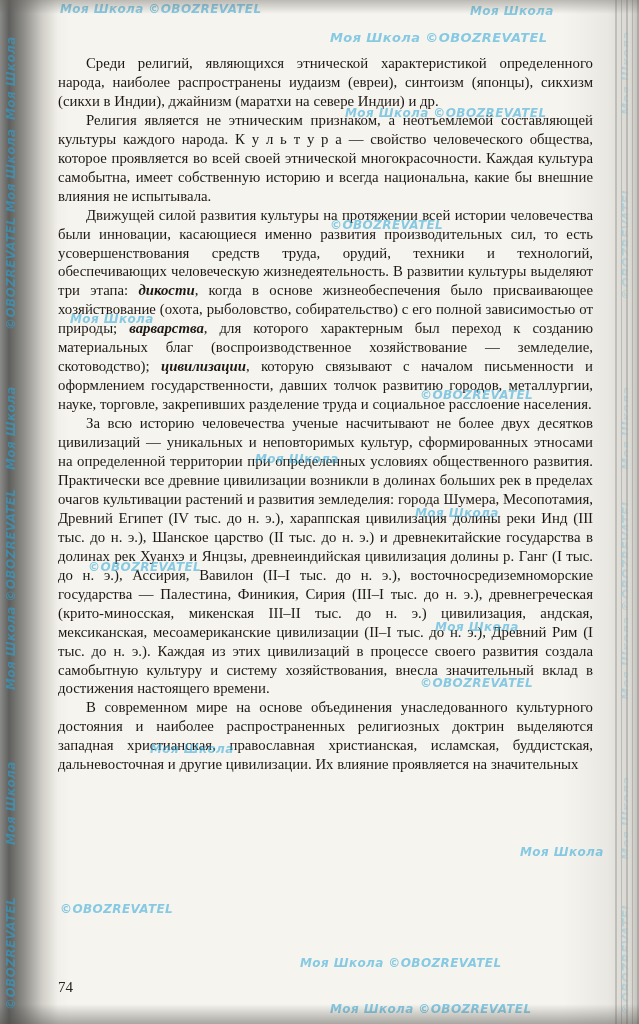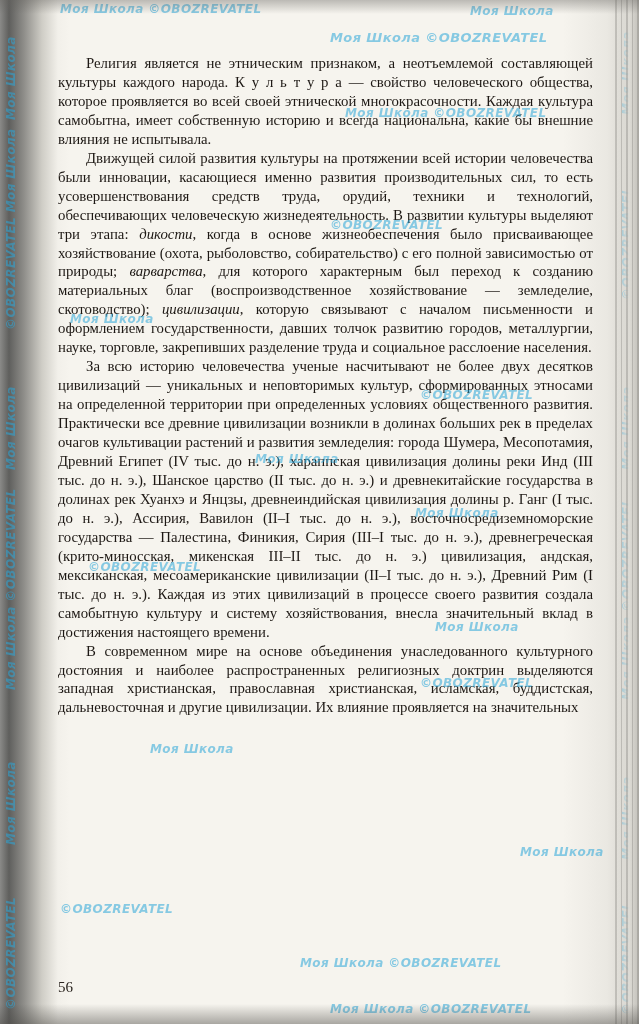--- a/index.html
+++ b/index.html
@@ -28,48 +28,49 @@
         rgba(112,110,106,.30) 0 1.5px, rgba(255,255,255,0) 1.5px 5.5px),
       linear-gradient(to left,#c2c0ba 0,#dddbd5 40%,rgba(246,244,238,0) 100%);
   }
   .page-text{
     position:absolute;left:58px;right:46px;top:54px;bottom:52px;
     overflow:hidden;z-index:2;
     font-size:14.8px;line-height:18.95px;color:#1d1814;
     text-align:justify;
   }
   .para{margin:0;text-indent:28px;}
-  .para .it{font-style:italic;}
+  .para .it{font-style:italic;font-weight:bold;}
   .page-number{
     position:absolute;left:58px;bottom:28px;z-index:2;
     font-size:15px;color:#2a241f;
   }
   .wm-layer{position:absolute;inset:0;z-index:3;pointer-events:none;border-radius:20px;}
   .wm{
     position:absolute;white-space:nowrap;
     font-family:"DejaVu Sans","Liberation Sans",sans-serif;
     font-style:italic;font-weight:bold;
     opacity:.55;letter-spacing:.4px;
     transform-origin:left top;
   }
 </style>
 </head>
 <body>
 
 <div class="scan">
   <div class="right-edges"></div>
 
   <div class="page-text" lang="ru">
+      <p class="para"><span>Среди религий, являющихся этнической характеристикой определенного народа, наиболее распространены иудаизм (евреи), синтоизм (японцы), сикхизм (сикхи в Индии), джайнизм (маратхи на севере Индии) и др.</span></p>
       <p class="para"><span>Религия является не этническим признаком, а неотъемлемой составляющей культуры каждого народа. К у л ь т у р а — свойство человеческого общества, которое проявляется во всей своей этнической многокрасочности. Каждая культура самобытна, имеет собственную историю и всегда национальна, какие бы внешние влияния не испытывала.</span></p>
       <p class="para"><span>Движущей силой развития культуры на протяжении всей истории человечества были инновации, касающиеся именно развития производительных сил, то есть усовершенствования средств труда, орудий, техники и технологий, обеспечивающих человеческую жизнедеятельность. В развитии культуры выделяют три этапа: </span><span class="it">дикости</span><span>, когда в основе жизнеобеспечения было присваивающее хозяйствование (охота, рыболовство, собирательство) с его полной зависимостью от природы; </span><span class="it">варварства</span><span>, для которого характерным был переход к созданию материальных благ (воспроизводственное хозяйствование — земледелие, скотоводство); </span><span class="it">цивилизации</span><span>, которую связывают с началом письменности и оформлением государственности, давших толчок развитию городов, металлургии, науке, торговле, закрепивших разделение труда и социальное расслоение населения.</span></p>
       <p class="para"><span>За всю историю человечества ученые насчитывают не более двух десятков цивилизаций — уникальных и неповторимых культур, сформированных этносами на определенной территории при определенных условиях общественного развития. Практически все древние цивилизации возникли в долинах больших рек в пределах очагов культивации растений и развития земледелия: города Шумера, Месопотамия, Древний Египет (IV тыс. до н. э.), хараппская цивилизация долины реки Инд (III тыс. до н. э.), Шанское царство (II тыс. до н. э.) и древнекитайские государства в долинах рек Хуанхэ и Янцзы, древнеиндийская цивилизация долины р. Ганг (I тыс. до н. э.), Ассирия, Вавилон (II–I тыс. до н. э.), восточносредиземноморские государства — Палестина, Финикия, Сирия (III–I тыс. до н. э.), древнегреческая (крито-миносская, микенская III–II тыс. до н. э.) цивилизация, андская, мексиканская, месоамериканские цивилизации (II–I тыс. до н. э.), Древний Рим (I тыс. до н. э.). Каждая из этих цивилизаций в процессе своего развития создала самобытную культуру и систему хозяйствования, внесла значительный вклад в достижения настоящего времени.</span></p>
       <p class="para"><span>В современном мире на основе объединения унаследованного культурного достояния и наиболее распространенных религиозных доктрин выделяются западная христианская, православная христианская, исламская, буддистская, дальневосточная и другие цивилизации. Их влияние проявляется на значительных</span></p>
     </div>
 
-  <div class="page-number">56</div>
+  <div class="page-number">74</div>
 
   <div class="wm-layer">
       <div class="wm" style="left: 60px; top: 2px; font-size: 12px; color: rgb(43, 167, 218);">Моя Школа ©OBOZREVATEL</div>
       <div class="wm" style="left: 470px; top: 4px; font-size: 12px; color: rgb(43, 167, 218);">Моя Школа</div>
       <div class="wm" style="left: 330px; top: 30px; font-size: 13px; color: rgb(43, 167, 218);">Моя Школа ©OBOZREVATEL</div>
       <div class="wm" style="left: 345px; top: 106px; font-size: 12px; color: rgb(43, 167, 218);">Моя Школа ©OBOZREVATEL</div>
       <div class="wm" style="left: 330px; top: 218px; font-size: 12px; color: rgb(43, 167, 218);">©OBOZREVATEL</div>
       <div class="wm" style="left: 70px; top: 312px; font-size: 12px; color: rgb(43, 167, 218);">Моя Школа</div>
       <div class="wm" style="left: 420px; top: 388px; font-size: 12px; color: rgb(43, 167, 218);">©OBOZREVATEL</div>
       <div class="wm" style="left: 255px; top: 452px; font-size: 12px; color: rgb(43, 167, 218);">Моя Школа</div>

